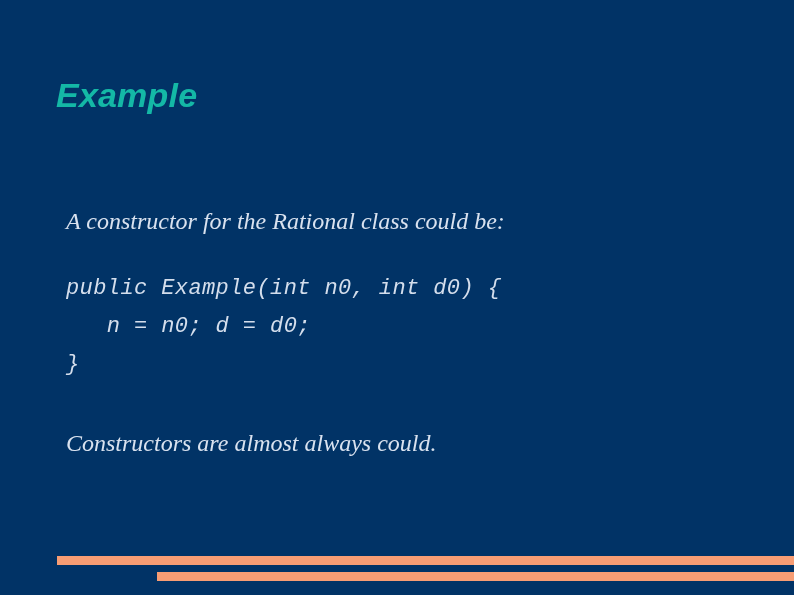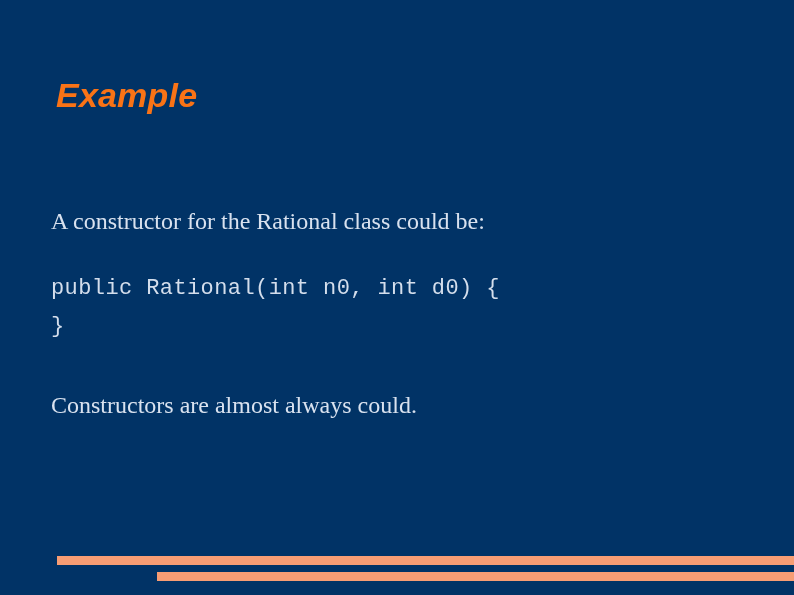--- a/index.html
+++ b/index.html
@@ -26,30 +26,31 @@
   #slide-title {
     position: absolute;
     left: 56px;
     top: 51px;
     font-family: "Liberation Sans", sans-serif;
     font-weight: bold;
     font-style: italic;
     font-size: 34px;
     line-height: 42px;
     letter-spacing: 0.2px;
-    color: #f97316;
+    color: #14b8a6;
     white-space: pre;
   }
 
   
   #body-content {
     position: absolute;
-    left: 51px;
+    left: 66px;
     top: 206px;
     width: 690px;
+    font-style: italic;
   }
 
   .body-line {
     font-family: "Liberation Serif", "DejaVu Serif", serif;
     font-size: 24px;
     line-height: 30px;
     color: #D9E2EF;
     white-space: pre;
   }
 
@@ -97,21 +98,22 @@
 
 <div id="slide">
 
   <h1 id="slide-title">Example</h1>
 
   <div id="body-content">
 
     <p id="lead-line" class="body-line">A constructor for the Rational class could be:</p>
 
     <div id="code-block">
-      <div class="code-line">public Rational(int n0, int d0) {</div>
+      <div class="code-line">public Example(int n0, int d0) {</div>
+      <div class="code-line">   n = n0; d = d0;</div>
       <div class="code-line">}</div>
     </div>
 
     <p id="closing-line" class="body-line">Constructors are almost always could.</p>
 
   </div>
 
   <div id="accent-bar-top" class="accent-bar"></div>
 
   <div id="accent-bar-bottom" class="accent-bar"></div>

